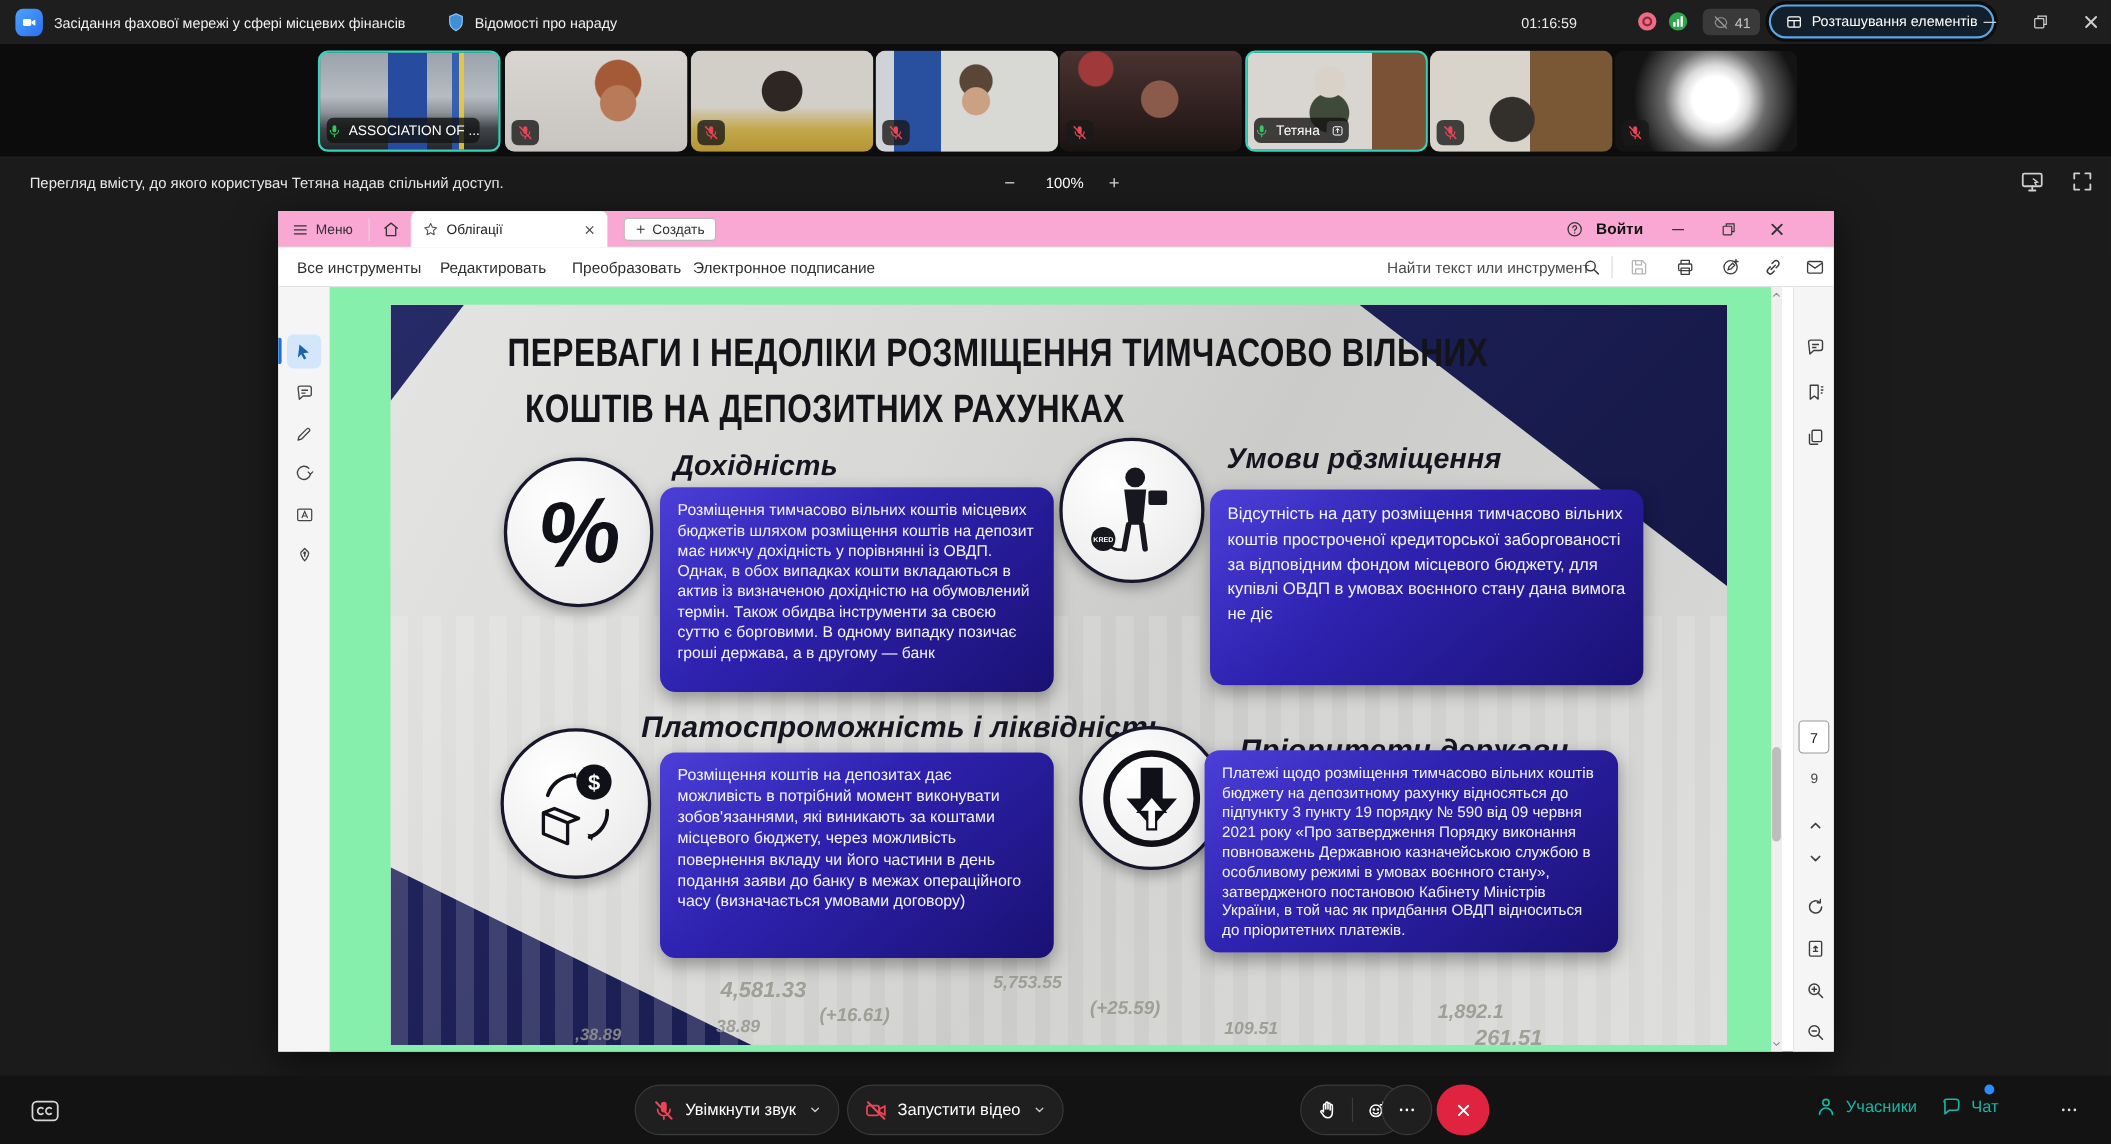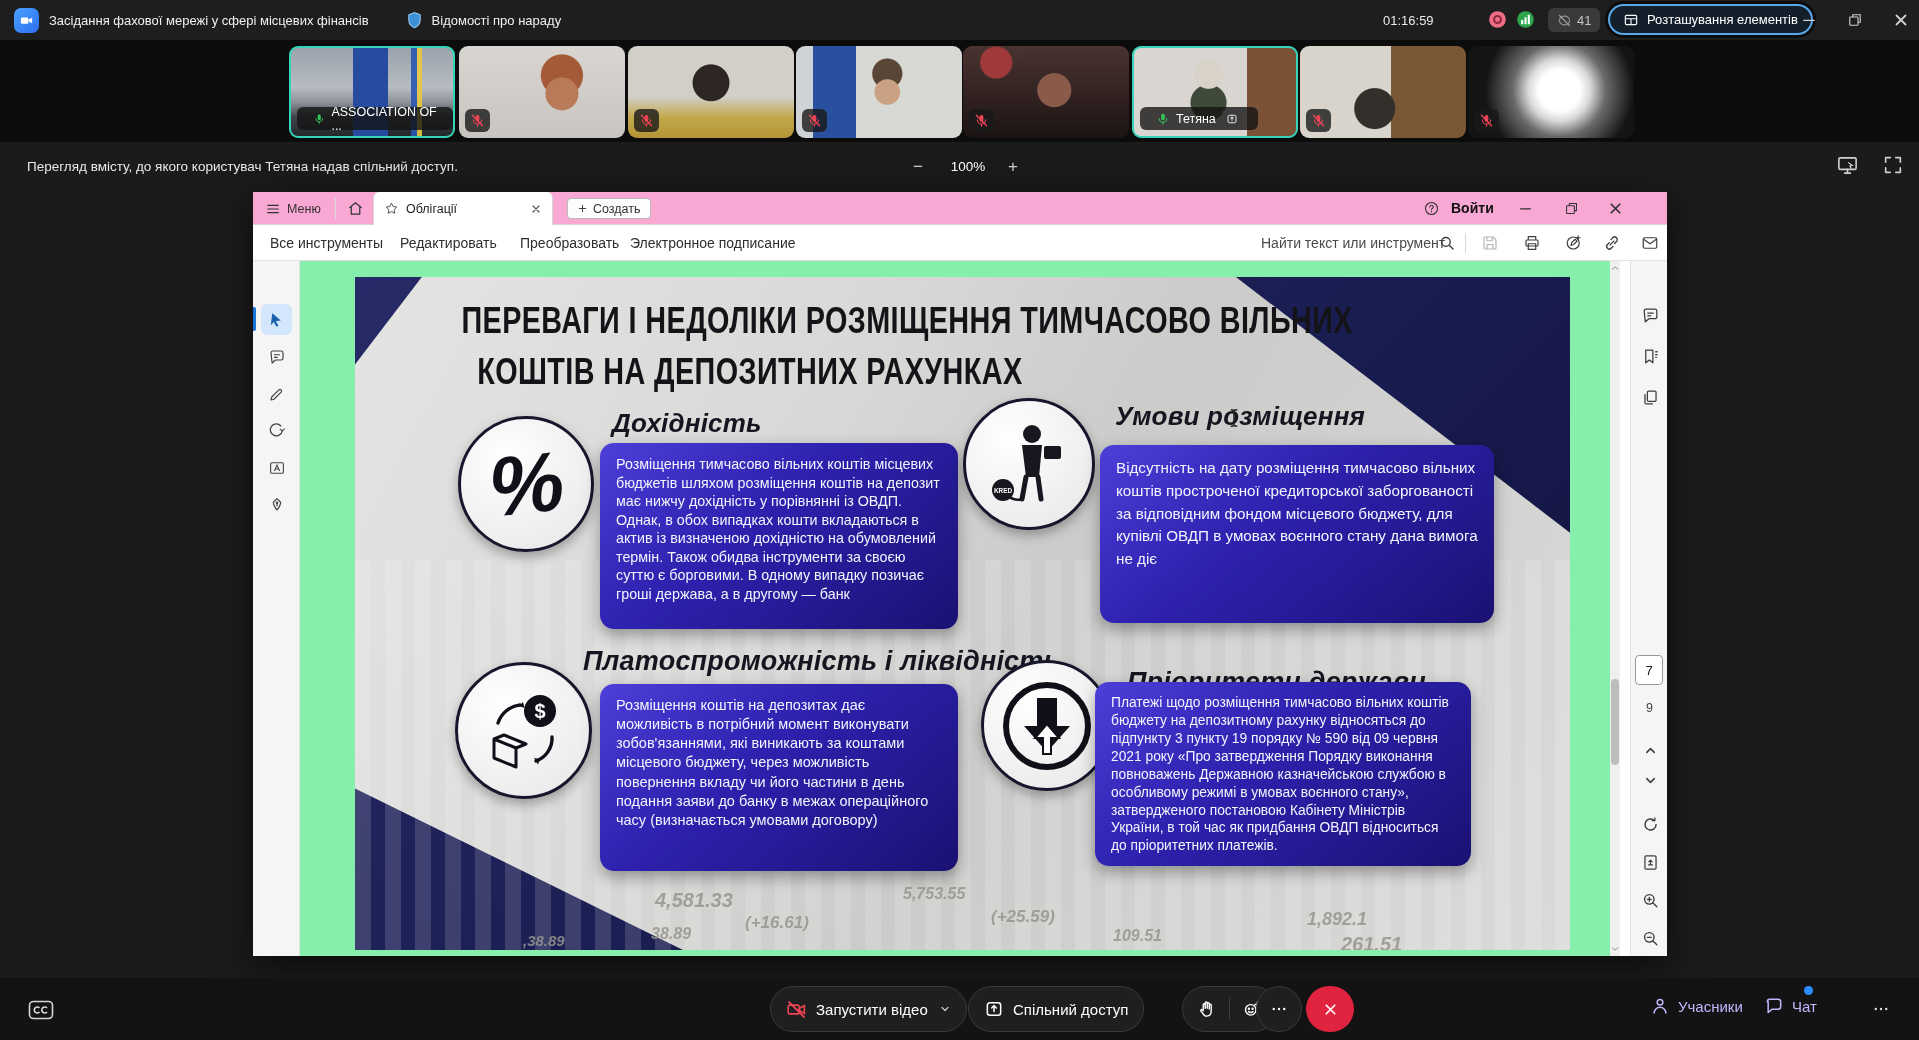--- a/index.html
+++ b/index.html
@@ -42,21 +42,21 @@
   .t5{background:radial-gradient(circle at 20% 18%, #a03a3a 0 10%, transparent 11%),
       radial-gradient(circle at 55% 48%, #8a5a4a 0 16%, transparent 17%),
       linear-gradient(180deg,#4a3330,#2a1d1c 70%,#1a1312);}
   .t6{background:radial-gradient(circle at 46% 30%, #d8d2c8 0 13%, transparent 14%),
       radial-gradient(circle at 46% 62%, #3f4a3a 0 17%, transparent 18%),
       linear-gradient(90deg,#d9d6d1 0 70%,#7b5236 70% 100%);}
   .t7{background:radial-gradient(circle at 45% 68%, #33302c 0 18%, transparent 19%),
       linear-gradient(90deg,#d8d4cc 0 55%,#7a5735 55% 100%);}
   .t8{background:radial-gradient(circle at 55% 48%, #ffffff 0 20%, #d9d9d9 30%, #6a6a6a 45%, #141414 72%),#0a0a0a;}
   .vbadge { position:absolute; left:6px; bottom:6px; height:23px; background:rgba(18,18,18,.78);
-    border-radius:6px; display:flex; align-items:center; gap:6px; padding:0 16px; color:#fff; font-size:12.5px; }
+    border-radius:6px; display:flex; align-items:center; gap:6px; padding:0 0; color:#fff; font-size:12.5px; }
   .mic-badge { position:absolute; left:6px; bottom:6px; width:25px; height:23px; background:rgba(25,25,25,.8);
     border-radius:6px; display:flex; align-items:center; justify-content:center; }
   .share-badge { width:20px; height:17px; background:rgba(60,60,60,.95); border-radius:4px;
     display:flex; align-items:center; justify-content:center; color:#fff; }
   .mic-red { color:#ef4456; } .mic-green { color:#35c75a; }
 
   
   #sharebar-msg { position:absolute; left:27px; top:159px; color:#e9e9e9; font-size:13.5px; }
   .zoomctl { position:absolute; top:154px; color:#d0d0d0; font-size:17px; width:26px; height:26px;
     display:flex; align-items:center; justify-content:center; }
@@ -121,21 +121,21 @@
   .ibeam { position:absolute; color:#222; }
 
   
   #bottombar { position:absolute; left:0; top:978px; width:1919px; height:62px; background:#131313; }
   .pill { position:absolute; top:8px; height:46px; border-radius:24px; background:#1f1f1f; border:1px solid #3a3a3a;
     display:flex; align-items:center; gap:9px; padding:0 15px; color:#fff; font-size:15px; }
   .chev { color:#c9c9c9; margin-left:2px; }
   .pill .div { width:1px; height:22px; background:#3d3d3d; }
   #leave-btn { position:absolute; left:1306px; top:8px; width:48px; height:46px; border-radius:24px;
     background:#e0233e; display:flex; align-items:center; justify-content:center; color:#fff; }
-  .br-item { position:absolute; top:18px; display:flex; align-items:center; gap:8px; color:#c4b5fd; font-size:15px; }
+  .br-item { position:absolute; top:18px; display:flex; align-items:center; gap:8px; color:#14b8a6; font-size:15px; }
   #chat-dot { position:absolute; left:1804px; top:8px; width:9px; height:9px; border-radius:50%; background:#2d8cff; }
 </style>
 </head>
 <body>
 
 <svg width="0" height="0" style="position:absolute">
   <defs>
     <symbol id="i-cam" viewBox="0 0 24 24">
         <rect x="3" y="7" width="12" height="10" rx="2" fill="currentColor"></rect>
         <path d="M15.5 10.5 21 7.5v9l-5.5-3z" fill="currentColor"></path>
@@ -686,37 +686,40 @@
         </svg>
       </div>
   </div>
 </div>
 
 <div id="bottombar">
   <svg class="ic" style="position:absolute;left:28px;top:22px;color:#d6d6d6" width="26" height="20">
       <use href="#i-cc"></use>
     </svg>
 
+  <div class="pill" style="left:577px">
+    <svg class="ic mic-red" width="21" height="21">
+        <use href="#i-micslash"></use>
+      </svg>
+    <span>Увімкнути звук</span>
+    <svg class="ic chev" width="12" height="12">
+        <use href="#i-chdn"></use>
+      </svg>
+  </div>
 
   <div class="pill" style="left:770px">
     <svg class="ic mic-red" width="21" height="21">
         <use href="#i-camslash"></use>
       </svg>
     <span>Запустити відео</span>
     <svg class="ic chev" width="12" height="12">
         <use href="#i-chdn"></use>
       </svg>
   </div>
 
-  <div class="pill" style="left:968px">
-    <svg class="ic" width="20" height="20" style="color:#fff">
-        <use href="#i-sharebox"></use>
-      </svg>
-    <span>Спільний доступ</span>
-  </div>
 
   <div class="pill" style="left:1182px; gap:12px; padding:0 14px">
     <svg class="ic" width="20" height="20" style="color:#fff">
         <use href="#i-hand"></use>
       </svg>
     <span class="div"></span>
     <svg class="ic" width="20" height="20" style="color:#fff">
         <use href="#i-smileplus"></use>
       </svg>
   </div>

